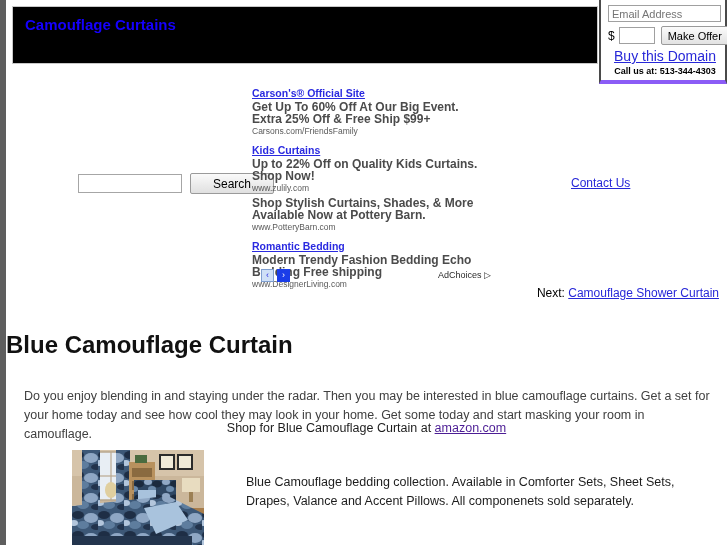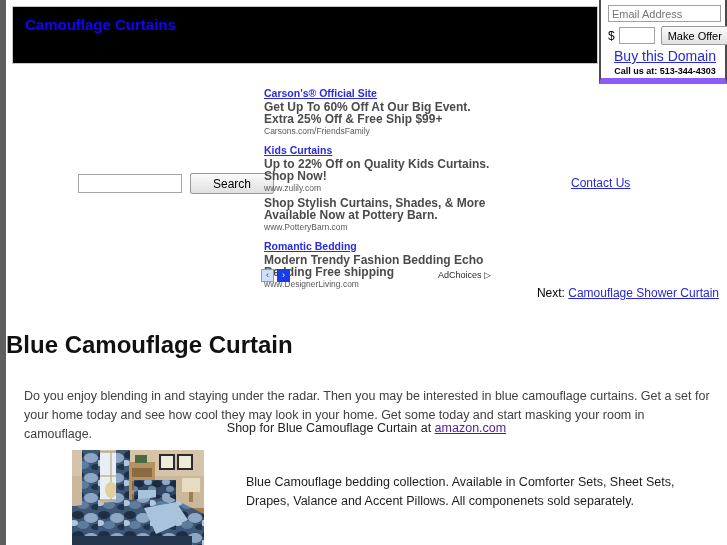--- a/index.html
+++ b/index.html
@@ -45,21 +45,21 @@
   }
   
   .domain-box {
     position: absolute;
     left: 593px;
     top: 0px;
     width: 128px;
     height: 84px;
     background: #ffffff;
     border-left: 2px solid #4a4a4a;
-    border-bottom: 6px solid #8b5cf6;
+    border-bottom: 4px solid #8b5cf6;
     border-right: 2px solid #4a4a4a;
     box-sizing: border-box;
   }
   .email-field {
     position: absolute;
     left: 7px;
     top: 5px;
     width: 113px;
     height: 17px;
     font-family: "Liberation Sans", sans-serif;
@@ -155,21 +155,21 @@
     font-size: 12px;
     color: #000;
     background: linear-gradient(#fafafa, #e0e0e0);
     border: 1px solid #9a9a9a;
     border-radius: 2px;
     cursor: pointer;
   }
   
   .ads-block {
     position: absolute;
-    left: 258px;
+    left: 246px;
     top: 83px;
     width: 248px;
   }
   .ad-unit { margin-bottom: 2px; }
   .ad-title {
     color: #2a2ae0;
     font-size: 10.5px;
     font-weight: bold;
     text-decoration: underline;
     line-height: 14px;

